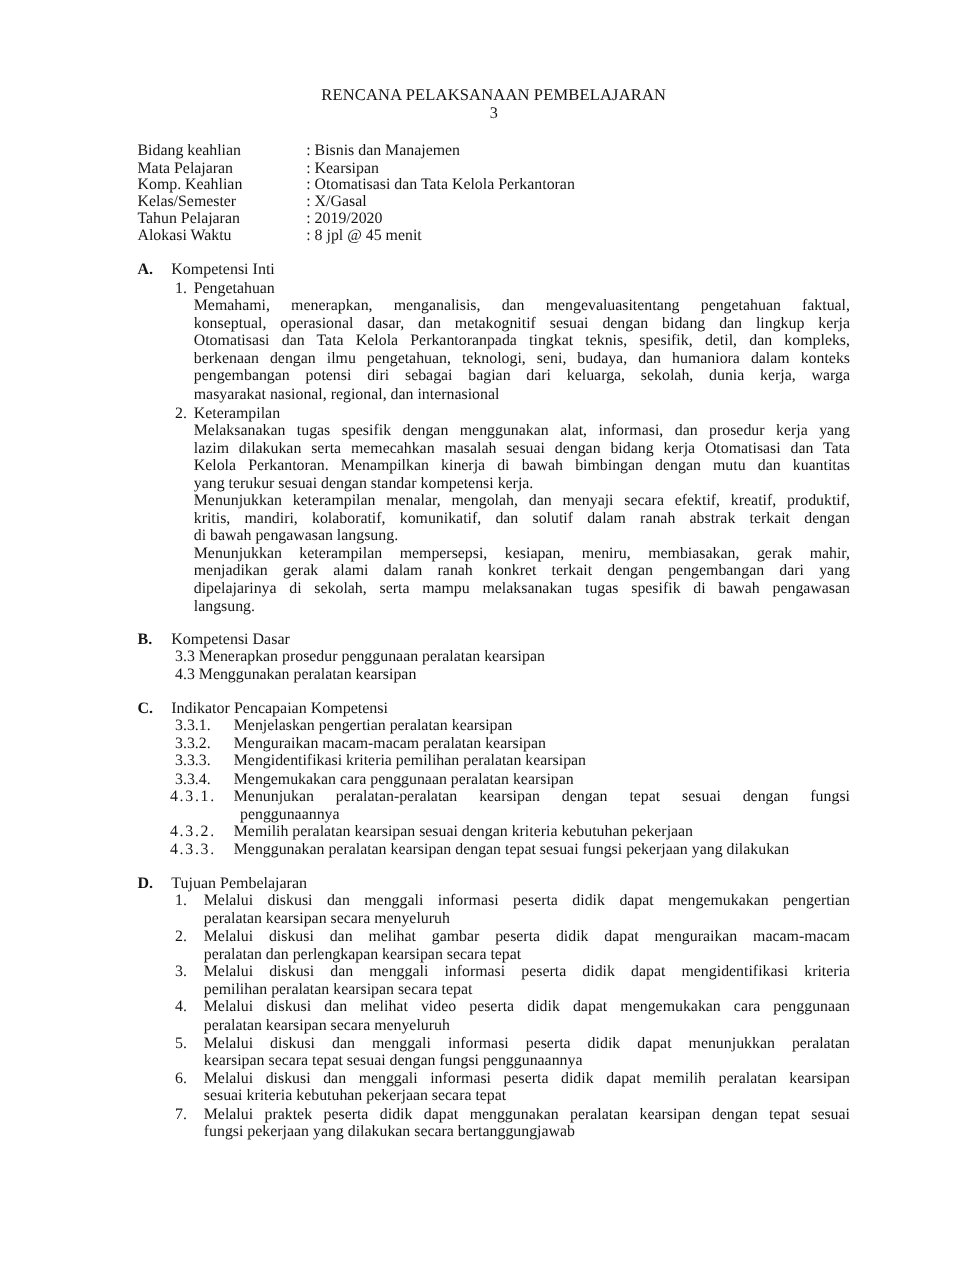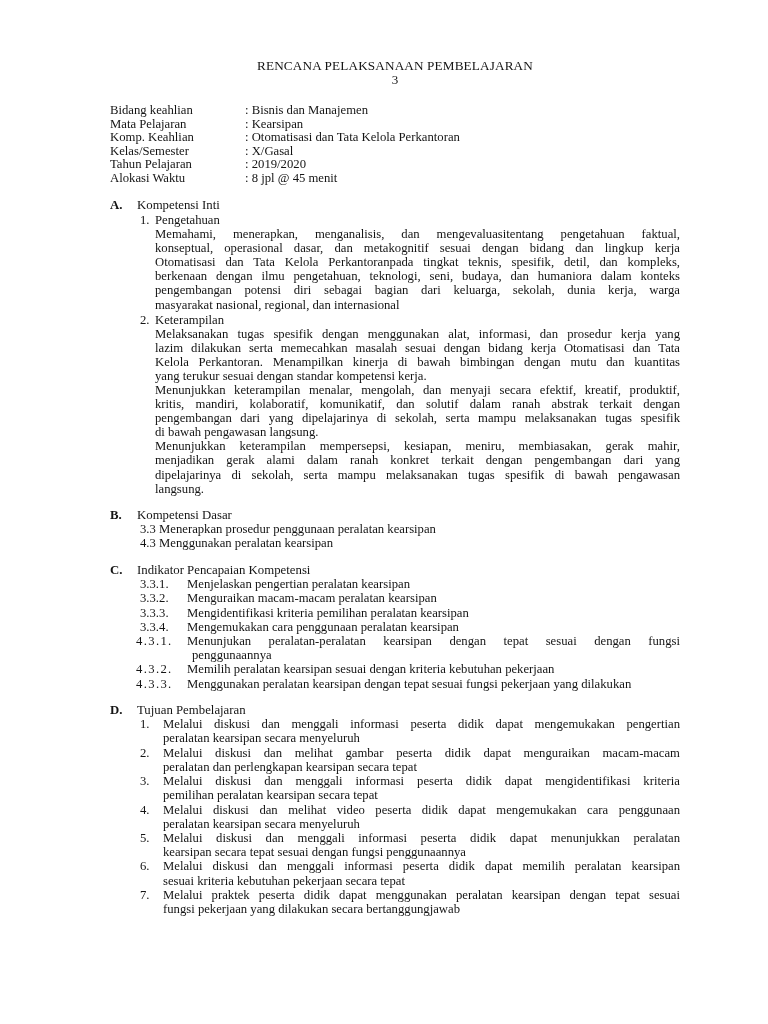--- a/index.html
+++ b/index.html
@@ -17,21 +17,21 @@
   .page {
     position: relative;
     width: 768px;
     height: 1024px;
     background: #ffffff;
     box-sizing: border-box;
   }
   .doc {
     position: absolute;
     left: 110px;
-    top: 58px;
+    top: 68px;
     width: 570px;
   }
 
   
   .doc-title {
     text-align: center;
     font-size: 13.2px;
     line-height: 15px;
     letter-spacing: 0.15px;
     white-space: nowrap;
@@ -233,21 +233,20 @@
           <span>Keterampilan</span>
         </div>
       </div>
       <div class="para">
         <span class="ln-j">Melaksanakan tugas spesifik dengan menggunakan alat, informasi, dan prosedur kerja yang</span>
         <span class="ln-j">lazim dilakukan serta memecahkan masalah sesuai dengan bidang kerja Otomatisasi dan Tata</span>
         <span class="ln-j">Kelola Perkantoran. Menampilkan kinerja di bawah bimbingan dengan mutu dan kuantitas</span>
         <span class="ln-l">yang terukur sesuai dengan standar kompetensi kerja.</span>
         <span class="ln-j">Menunjukkan keterampilan menalar, mengolah, dan menyaji secara efektif, kreatif, produktif,</span>
         <span class="ln-j">kritis, mandiri, kolaboratif, komunikatif, dan solutif dalam ranah abstrak terkait dengan</span>
-        <span class="ln-j">pengembangan dari yang dipelajarinya di sekolah, serta mampu melaksanakan tugas spesifik</span>
         <span class="ln-l">di bawah pengawasan langsung.</span>
         <span class="ln-j">Menunjukkan keterampilan mempersepsi, kesiapan, meniru, membiasakan, gerak mahir,</span>
         <span class="ln-j">menjadikan gerak alami dalam ranah konkret terkait dengan pengembangan dari yang</span>
         <span class="ln-j">dipelajarinya di sekolah, serta mampu melaksanakan tugas spesifik di bawah pengawasan</span>
         <span class="ln-l">langsung.</span>
       </div>
     </div>
 
     <div class="section">
       <div class="sec-head">

